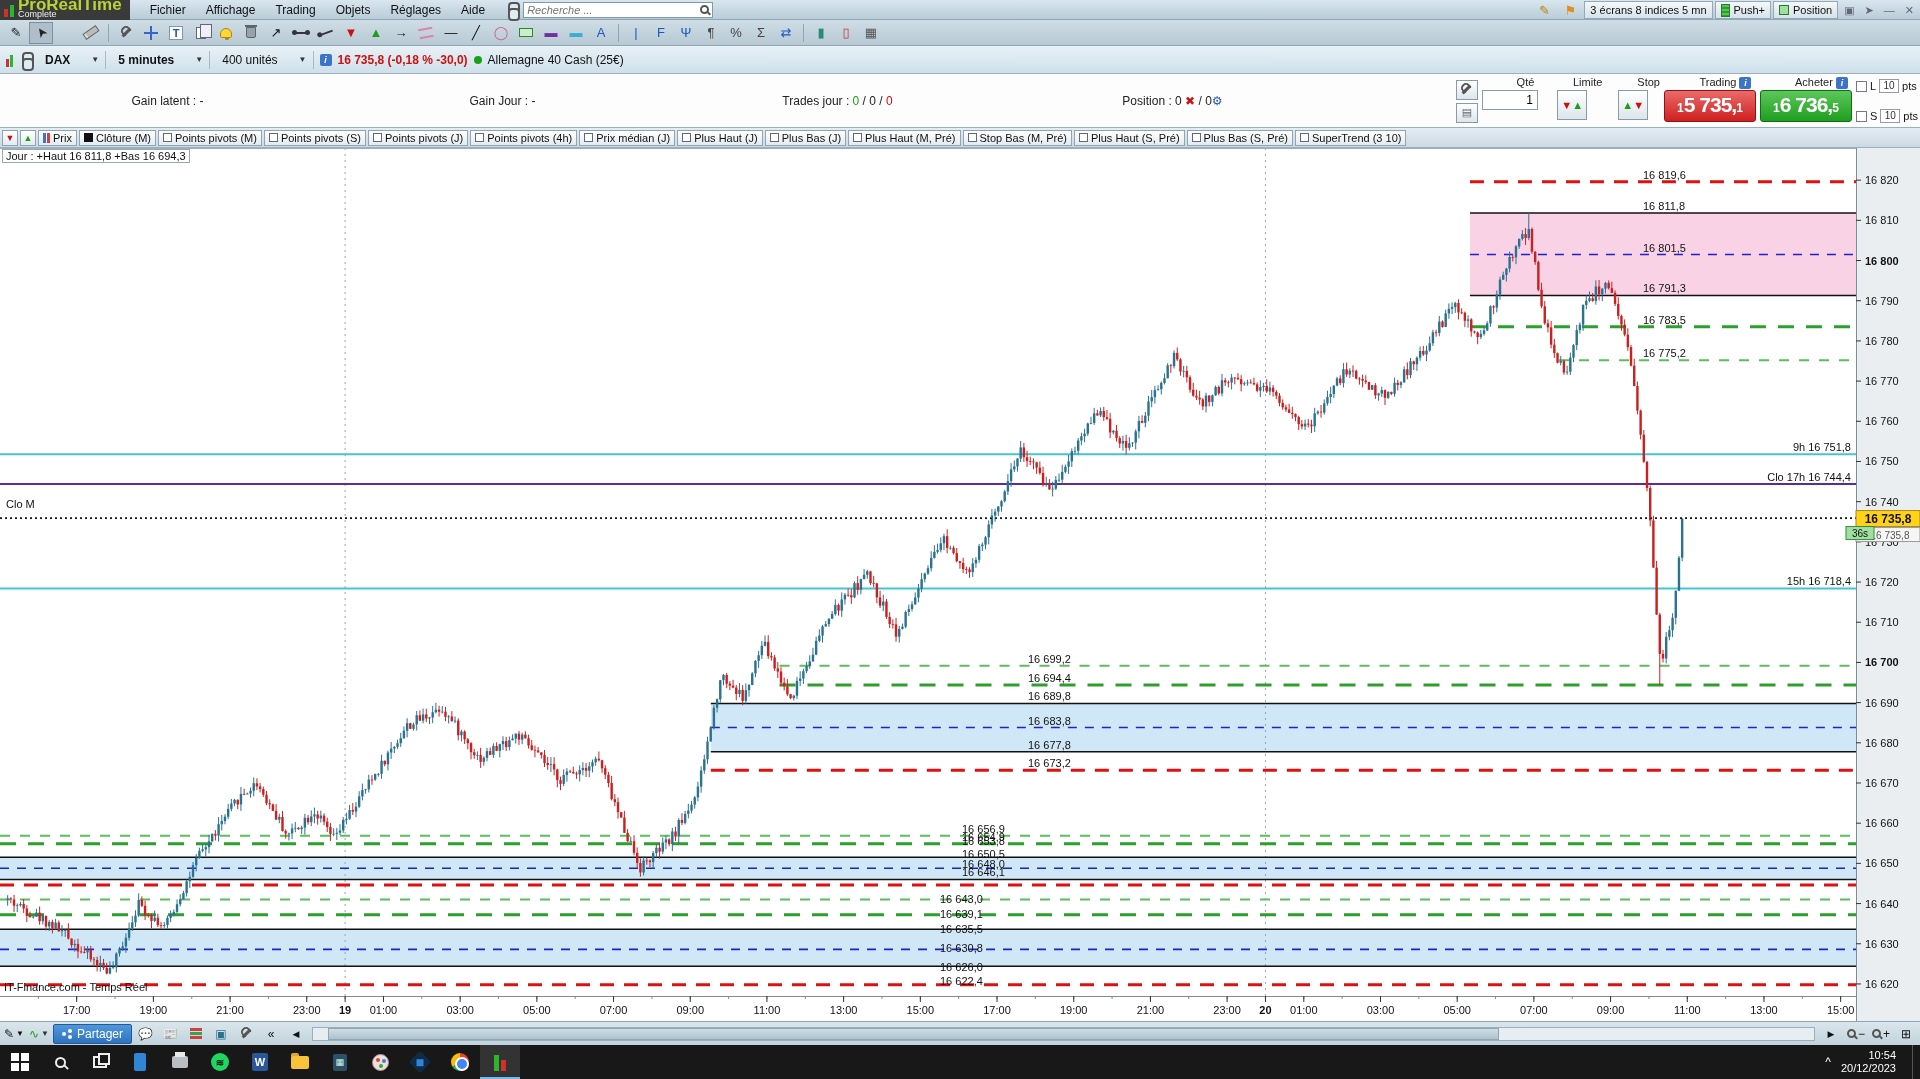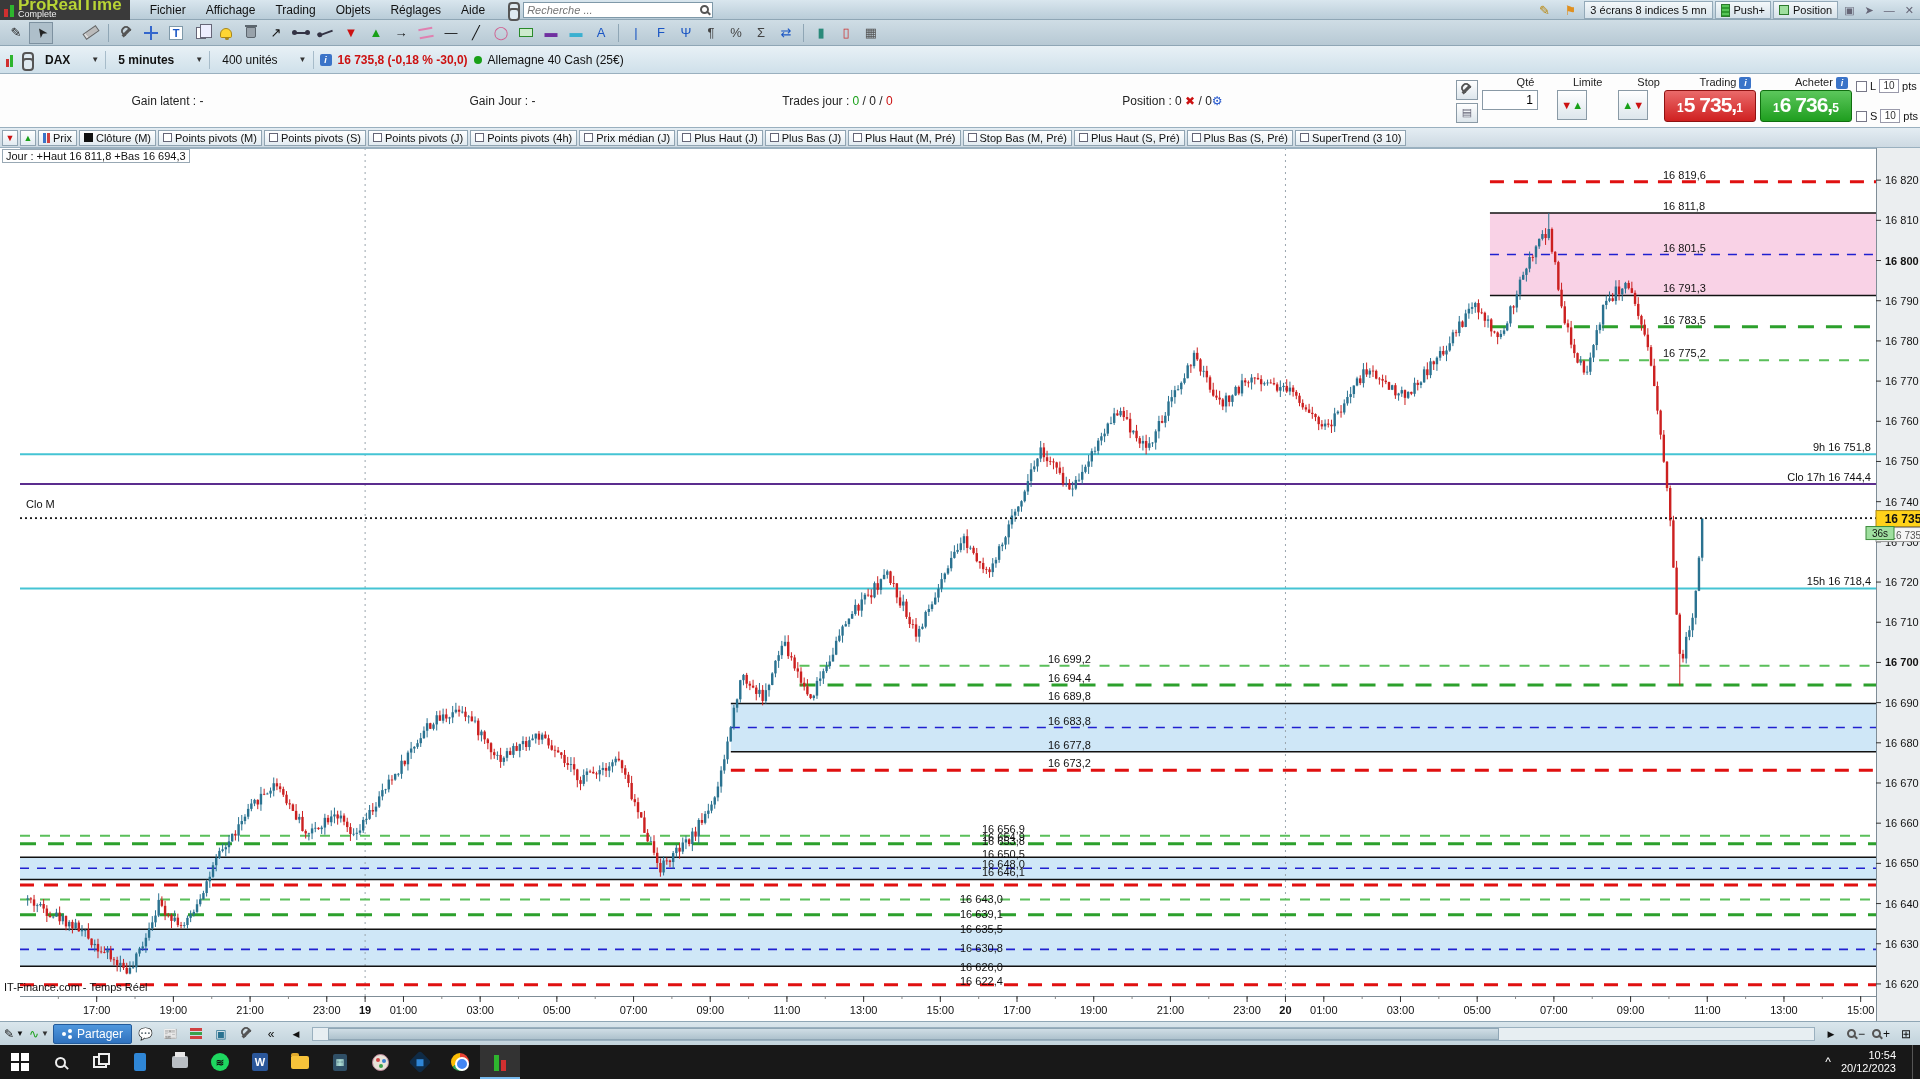--- a/index.html
+++ b/index.html
@@ -90,21 +90,21 @@
   
   .chipbar { height:20px; background:linear-gradient(#e4edf3,#cdd9e2); border-bottom:1px solid #9ab0bf; display:flex; align-items:center; gap:2px; padding:0 2px; }
   .chip { display:flex; align-items:center; gap:3px; border:1px solid #90a4b2; background:linear-gradient(#fff,#e2ebf1); font-size:11px; padding:0 4px; height:16px; white-space:nowrap; }
   .chip .box { width:9px; height:9px; border:1px solid #667; background:#fff; display:inline-block; }
   .chip .blacksq { width:9px; height:9px; background:#111; display:inline-block; }
   .chip .pricebars { display:inline-flex; gap:1px; }
   .chip .pricebars i { width:3px; height:10px; display:block; }
   .mini-arrow { width:16px; height:16px; border:1px solid #90a4b2; background:linear-gradient(#fff,#e2ebf1); display:flex; align-items:center; justify-content:center; font-size:9px; }
 
   
-  .chartwrap { position:relative; height:873px; background:#fff;padding-left:20px; }
+  .chartwrap { position:relative; height:873px; background:#fff; }
   .jourbox { position:absolute; left:2px; top:1px; border:1px solid #98a8b4; background:#fff; font-size:11px; padding:0 3px; z-index:5; }
   .watermark { position:absolute; left:4px; bottom:28px; font-size:11px; color:#111; z-index:5; }
   svg text { font-family:"Liberation Sans",sans-serif; }
 
   
   .botbar { height:24px; background:linear-gradient(#dae6ec,#c2d3dc); border-top:1px solid #8fa6b5; display:flex; align-items:center; gap:3px; padding:0 3px; }
   .bb-btn { height:20px; min-width:22px; display:flex; align-items:center; justify-content:center; gap:2px; border:1px solid transparent; font-size:12px; }
   .share { background:linear-gradient(#4f97dd,#2f72bf); color:#fff; border:1px solid #225a9a; border-radius:2px; padding:0 8px; font-size:12px; height:20px; display:flex; align-items:center; gap:5px; }
   .shareicon{width:10px;height:10px;position:relative;}
   .shareicon i{position:absolute;width:4px;height:4px;border-radius:50%;background:#fff;}

